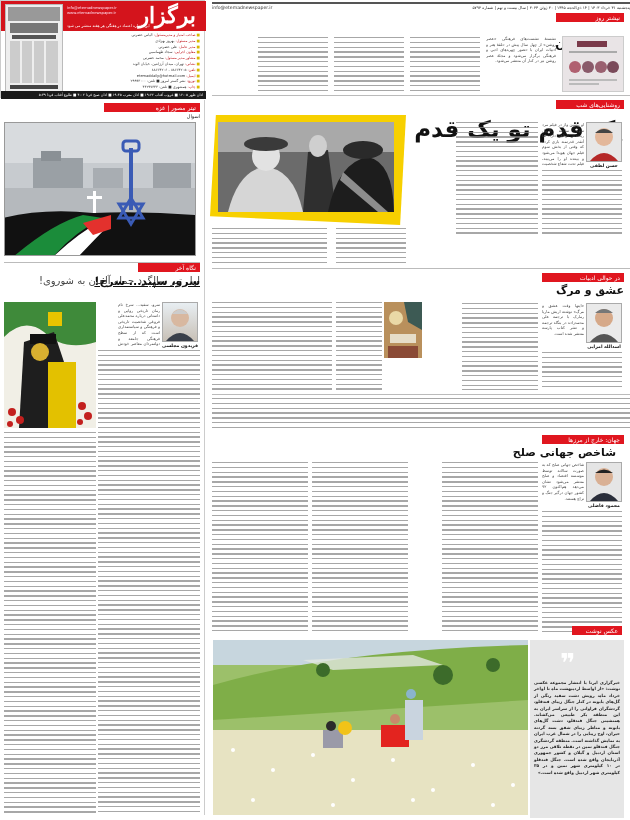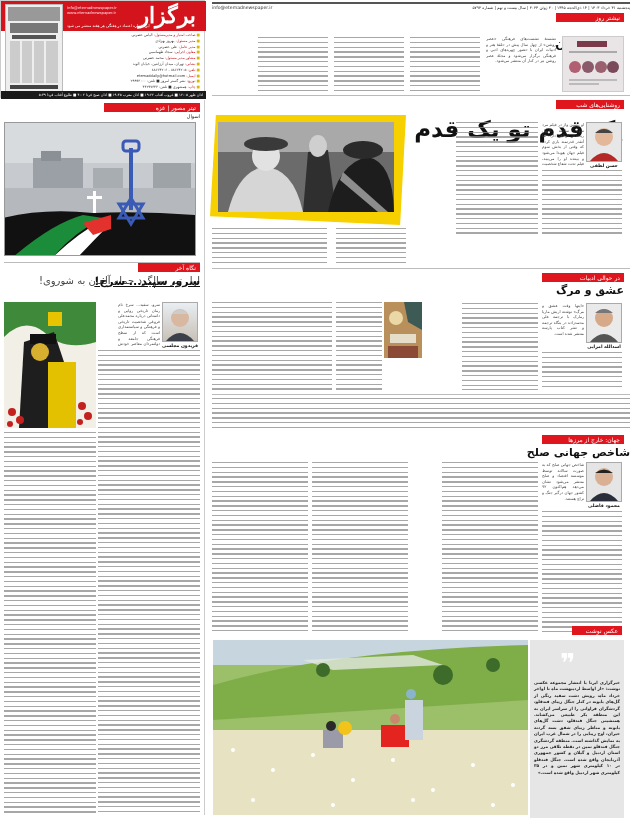--- a/index.html
+++ b/index.html
@@ -216,21 +216,21 @@
       <path d="M20 0 L38 0 L38 28 L24 20 Z" fill="#3d5a54"></path>
       <rect x="6" y="32" width="26" height="9" fill="#e6ddc8"></rect>
       <rect x="4" y="44" width="30" height="12" fill="#8a4a36"></rect>
     </svg>
 </div>
 <div class="abs lines" style="left:336px; top:302px; width:46px; height:88px;"></div>
 <div class="abs lines" style="left:212px; top:302px; width:120px; height:88px;"></div>
 <div class="abs hr" style="left:212px; top:394px; width:418px;"></div>
 
 <div class="abs redtag" style="right:6px; top:435px; width:82px;">جهان: خارج از مرزها</div>
-<div class="abs headline" style="right:0; top:446px; font-size:11px;">شاخص جهانی صلح</div>
+<div class="abs headline" style="right:14px; top:446px; font-size:11px;">شاخص جهانی صلح</div>
 <div class="abs lines" style="left:212px; top:398px; width:418px; height:32px;"></div>
 <div class="abs portrait" style="right:8px; top:462px; width:36px; height:40px; background:#e5e5e5;">
   <svg width="34" height="38" viewBox="0 0 34 38">
       <circle cx="17" cy="14" r="9" fill="#d9b094"></circle>
       <path d="M8 10 Q17 3 26 10" fill="#222"></path>
       <path d="M3 38 Q17 22 31 38 Z" fill="#2a2e3a"></path>
     </svg>
 </div>
 <div class="abs caption-name" style="right:8px; top:503px; width:36px;">محمود فاضلی</div>
 <div class="abs txt" style="right:46px; top:462px; width:42px; height:46px;">شاخص جهانی صلح که به صورت سالانه توسط موسسه اقتصاد و صلح منتشر می‌شود نشان می‌دهد هم‌اکنون ۹۲ کشور جهان درگیر جنگ و نزاع هستند.</div>

